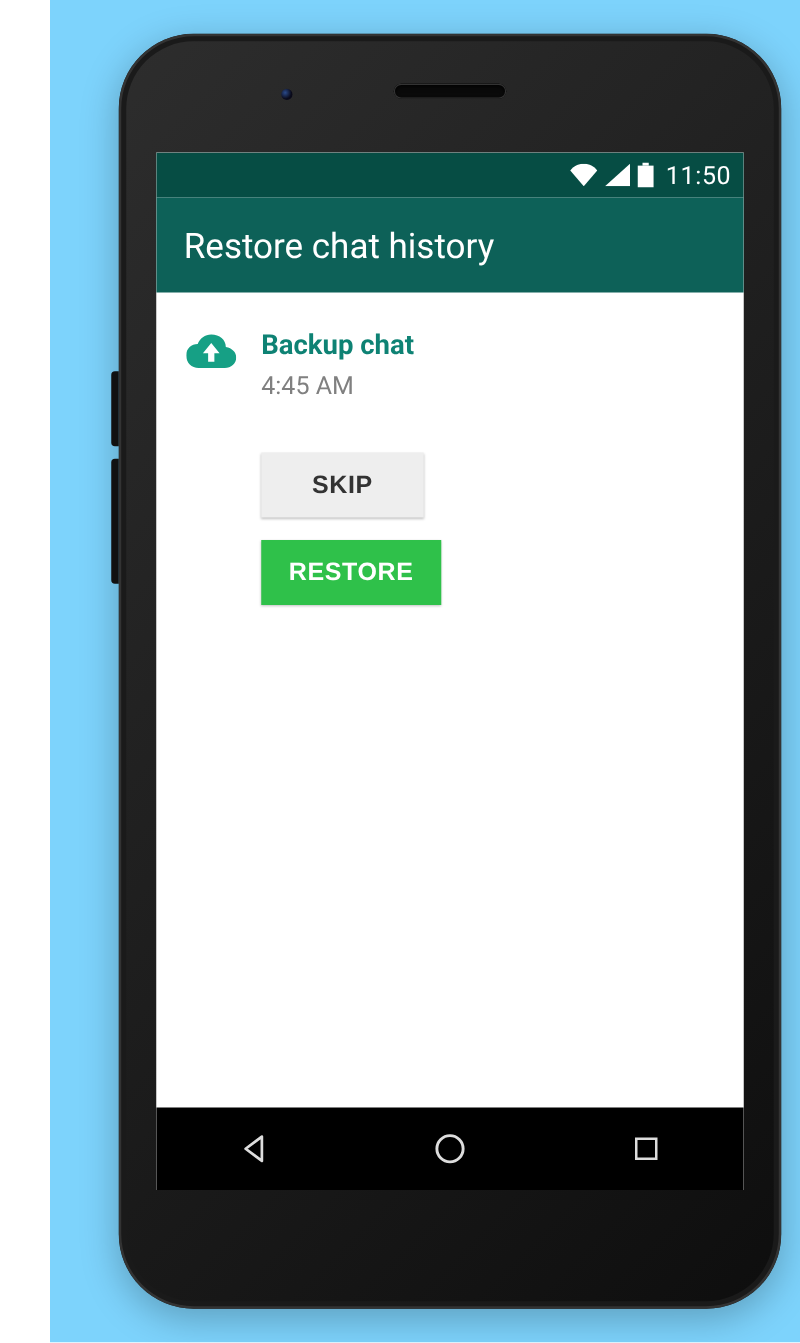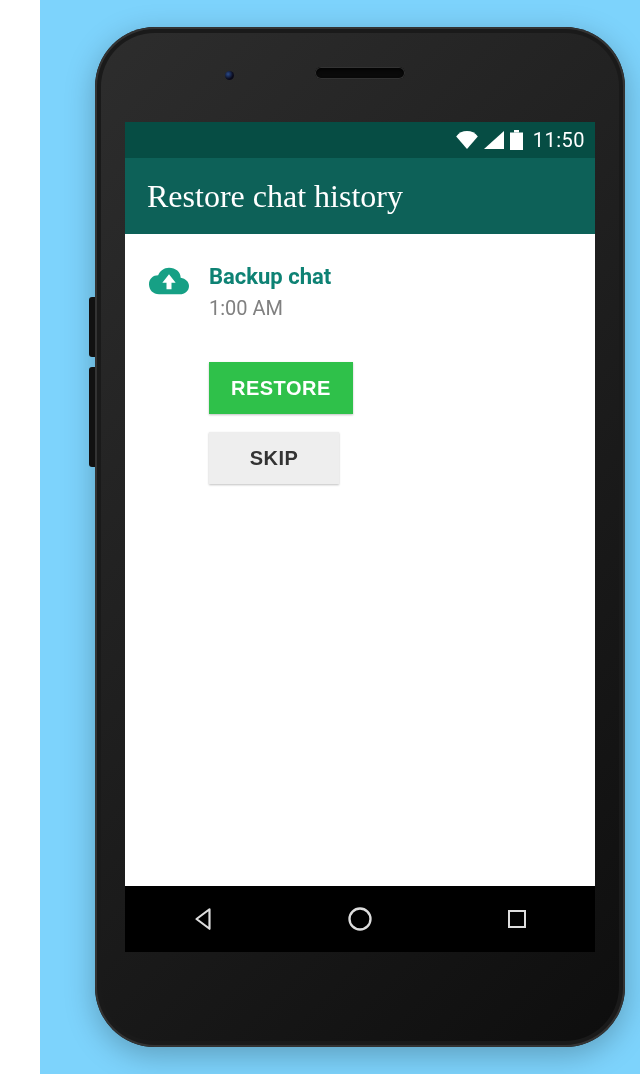--- a/index.html
+++ b/index.html
@@ -43,21 +43,21 @@
     display:flex; align-items:center; justify-content:flex-end;
     padding:0 10px; gap:6px; color:#fff; font-size:20px;
   }
   .statusbar .time{font-size:20px; letter-spacing:0.5px; margin-left:4px;}
   .sb-icon{display:inline-flex; align-items:center;}
 
   
   .appbar{
     height:76px; background:#0D6158;
     display:flex; align-items:center;
-    color:#fff; font-size:32px; padding-left:22px; font-weight:400;font-family:Liberation Serif, serif;
+    color:#fff; font-size:28px; padding-left:22px; font-weight:400;
   }
 
   
   .content{
     padding:30px 24px 0 24px;
     display:flex; align-items:flex-start; gap:20px;
   }
   .cloud-col{flex:0 0 auto; padding-top:2px;}
   .main-col{flex:1 1 auto;}
   .title-line{color:#0E8274; font-size:22px; font-weight:700; margin-bottom:6px;}
@@ -122,25 +122,25 @@
         <div class="cloud-col">
           <span>
             <svg width="40" height="30" viewBox="0 0 48 36">
               <path d="M38 14c0-7-6-12-14-12-6 0-11 4-13 9-6 0-11 4-11 11 0 7 5 12 12 12h25c6 0 11-4 11-10 0-5-4-9-10-10z" fill="#16A085"></path>
               <path d="M24 10 L16 20 L21 20 L21 28 L27 28 L27 20 L32 20 Z" fill="#ffffff"></path>
             </svg>
           </span>
         </div>
         <div class="main-col">
           <div class="title-line">Backup chat</div>
-          <div class="meta-line">1:00 AM</div>
+          <div class="meta-line">4:45 AM</div>
 
           <div class="btns">
+            <button class="btn btn-secondary">SKIP</button>
             <button class="btn btn-primary">RESTORE</button>
-            <button class="btn btn-secondary">SKIP</button>
           </div>
         </div>
       </div>
 
       <div class="navbar">
         <div class="nav-icon">
           <svg width="26" height="26" viewBox="0 0 24 24">
               <path d="M18 3 L6 12 L18 21 Z" fill="none" stroke="#ddd" stroke-width="2" stroke-linejoin="round"></path>
             </svg>
         </div>

